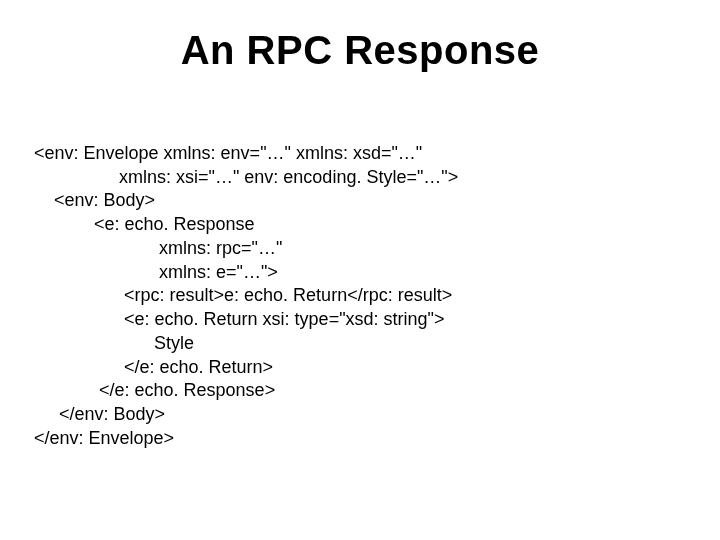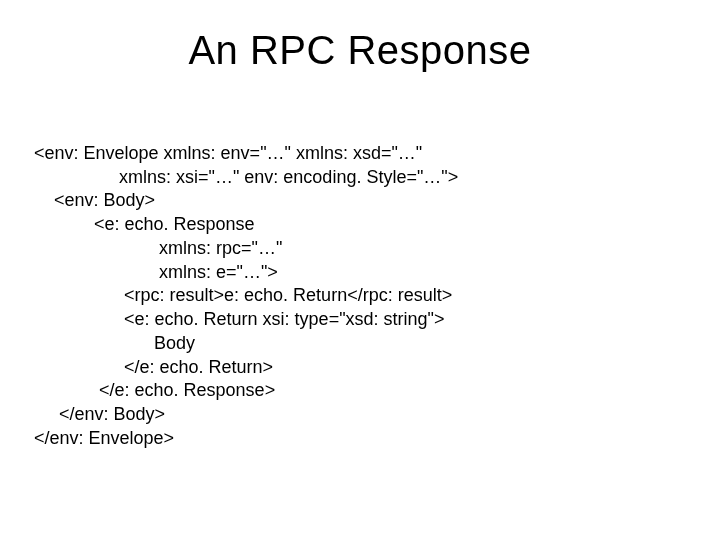--- a/index.html
+++ b/index.html
@@ -17,21 +17,21 @@
     position: relative;
     box-sizing: border-box;
   }
   .title {
     position: absolute;
     top: 28px;
     left: 0;
     width: 720px;
     text-align: center;
     font-size: 40px;
-    font-weight: normal;
+    font-weight: bold;
     letter-spacing: 0.5px;
   }
   .code {
     position: absolute;
     top: 118px;
     left: 34px;
     font-size: 18px;
     line-height: 1.32;
     white-space: pre;
     font-family: Arial, Helvetica, sans-serif;
@@ -45,19 +45,19 @@
   <div class="title">An RPC Response</div>
   <div class="code">
 <span>&lt;env: Envelope xmlns: env="…" xmlns: xsd="…"</span>
 <span>                 xmlns: xsi="…" env: encoding. Style="…"&gt;</span>
 <span>    &lt;env: Body&gt;</span>
 <span>            &lt;e: echo. Response</span>
 <span>                         xmlns: rpc="…"</span>
 <span>                         xmlns: e="…"&gt;</span>
 <span>                  &lt;rpc: result&gt;e: echo. Return&lt;/rpc: result&gt;</span>
 <span>                  &lt;e: echo. Return xsi: type="xsd: string"&gt;</span>
-<span>                        Body</span>
+<span>                        Style</span>
 <span>                  &lt;/e: echo. Return&gt;</span>
 <span>             &lt;/e: echo. Response&gt;</span>
 <span>     &lt;/env: Body&gt;</span>
 <span>&lt;/env: Envelope&gt;</span>
   </div>
 </div>
 
 </body></html>

